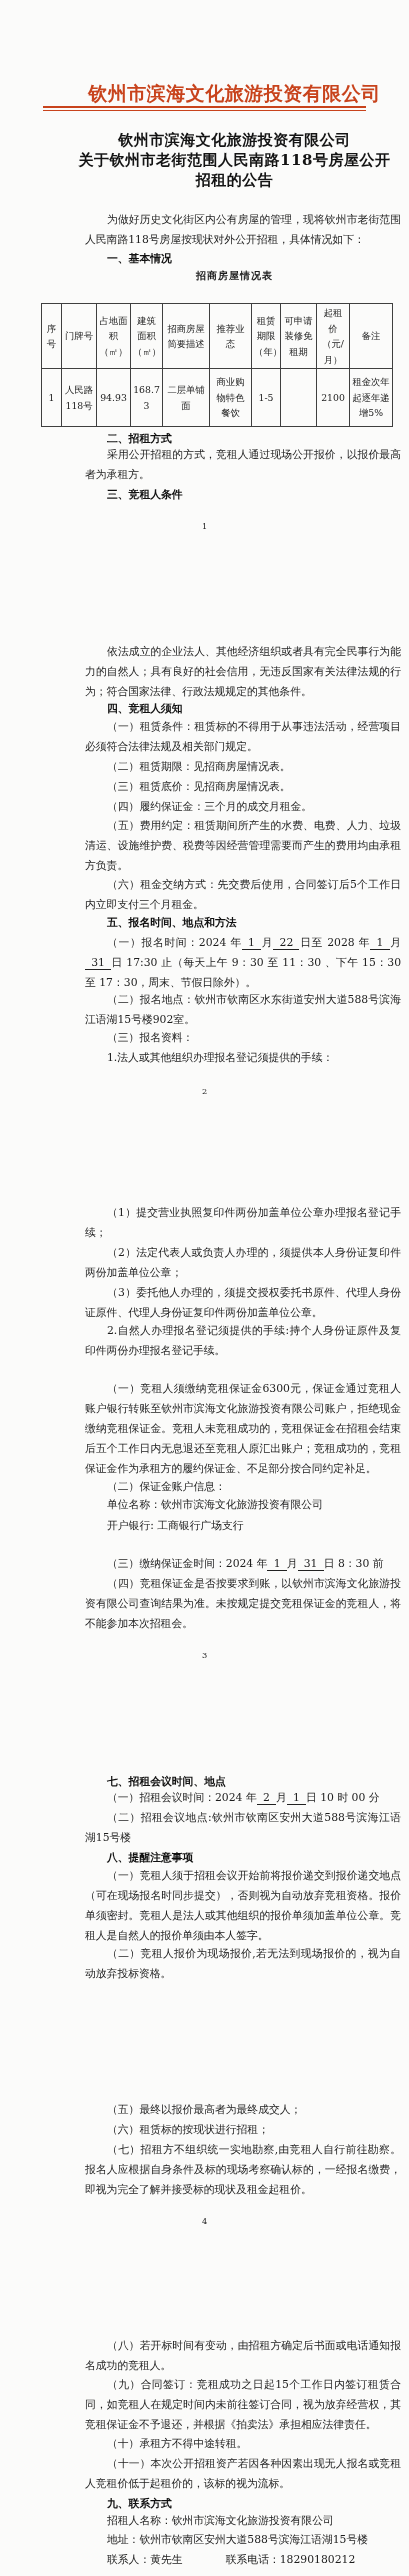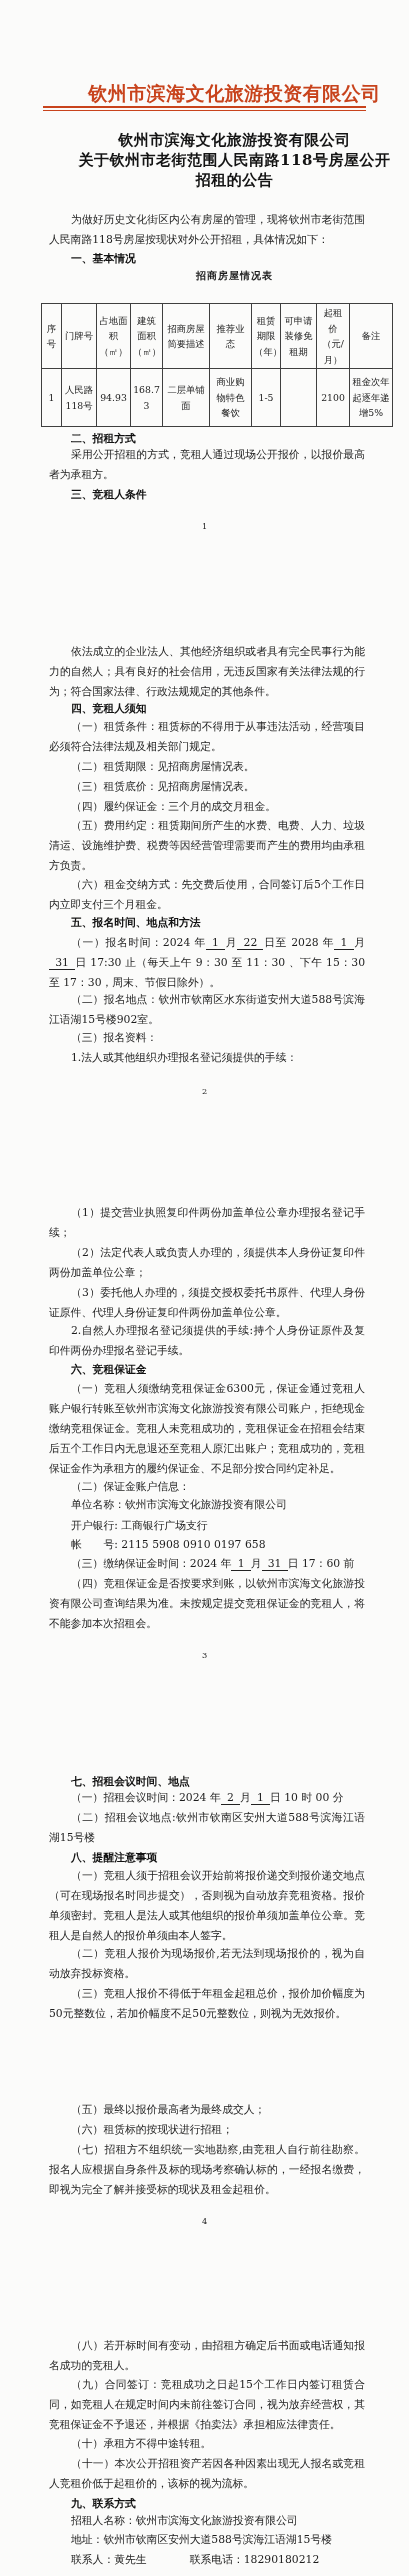--- a/index.html
+++ b/index.html
@@ -9,21 +9,21 @@
   }
   .abs{position:absolute;padding-left:30px;}
   .center{left:0;width:409px;text-align:center;}
   .letterhead{top:81px;font-size:19px;font-weight:700;color:#c8431c;letter-spacing:0.5px;}
   .rule{position:absolute;left:43px;width:323px;background:#c8431c;}
   .rule-thick{top:106px;height:1.5px;}
   .rule-thin{top:110px;height:0.5px;}
   .title{font-size:15px;font-weight:700;color:#141414;letter-spacing:0.5px;}
   .t1{top:131px}.t2{top:151px}.t3{top:171px}
   .para{position:absolute;left:49px;width:316px;font-size:10.8px;line-height:20px;text-align:justify;color:#1d1d1d;}
-  .ind{text-indent:22px;}
+  .ind{text-indent:22px;margin-left:36px;}
   .hd{font-weight:700;color:#111;}
   .tbl-title{top:269px;font-size:10px;font-weight:700;letter-spacing:1px;}
   table.housing{position:absolute;left:41px;top:303px;border-collapse:collapse;table-layout:fixed;width:351px;}
   table.housing th,table.housing td{
     border:0.5px solid #3f3f3f;font-size:9.3px;font-weight:400;text-align:center;
     vertical-align:middle;line-height:15.5px;padding:1px 2.1px;word-break:break-all;color:#222;
   }
   table.housing thead tr{height:62px;}
   table.housing tbody tr{height:58px;}
   .pagenum{position:absolute;left:0;width:409px;text-align:center;font-size:8.2px;color:#222;}
@@ -113,42 +113,39 @@
   <div class="para ind" style="top:990px">（二）报名地点：钦州市钦南区水东街道安州大道588号滨海江语湖15号楼902室。</div>
   <div class="para ind" style="top:1028px">（三）报名资料：</div>
   <div class="para ind" style="top:1048px">1.法人或其他组织办理报名登记须提供的手续：</div>
   <div class="pagenum" style="top:1086px">2</div>
 
   <div class="para ind" style="top:1203px">（1）提交营业执照复印件两份加盖单位公章办理报名登记手续；</div>
   <div class="para ind" style="top:1243px">（2）法定代表人或负责人办理的，须提供本人身份证复印件两份加盖单位公章；</div>
   <div class="para ind" style="top:1283px">（3）委托他人办理的，须提交授权委托书原件、代理人身份证原件、代理人身份证复印件两份加盖单位公章。</div>
   <div class="para ind" style="top:1321px">2.自然人办理报名登记须提供的手续:持个人身份证原件及复印件两份办理报名登记手续。</div>
 
-  <div class="para ind hd" style="top:1360px">六、竞租保证金</div>
   <div class="para ind" style="top:1379px">（一）竞租人须缴纳竞租保证金6300元，保证金通过竞租人账户银行转账至钦州市滨海文化旅游投资有限公司账户，拒绝现金缴纳竞租保证金。竞租人未竞租成功的，竞租保证金在招租会结束后五个工作日内无息退还至竞租人原汇出账户；竞租成功的，竞租保证金作为承租方的履约保证金、不足部分按合同约定补足。</div>
   <div class="para ind" style="top:1477px">（二）保证金账户信息：</div>
   <div class="para ind" style="top:1495px">单位名称：钦州市滨海文化旅游投资有限公司</div>
   <div class="para ind" style="top:1516px">开户银行: 工商银行广场支行</div>
-  <div class="para ind" style="top:1535px">帐　　号: 2115 5908 0910 0197 658</div>
   <div class="para ind" style="top:1554px">
-    <span>（三）缴纳保证金时间：2024 年</span><span class="blank">1</span><span>月</span><span class="blank">31</span><span>日 17：60 前</span>
+    <span>（三）缴纳保证金时间：2024 年</span><span class="blank">1</span><span>月</span><span class="blank">31</span><span>日 8：30 前</span>
   </div>
   <div class="para ind" style="top:1574px">（四）竞租保证金是否按要求到账，以钦州市滨海文化旅游投资有限公司查询结果为准。未按规定提交竞租保证金的竞租人，将不能参加本次招租会。</div>
   <div class="pagenum" style="top:1650px">3</div>
 
   <div class="para ind hd" style="top:1772px">七、招租会议时间、地点</div>
   <div class="para ind" style="top:1788px">
     <span>（一）招租会议时间：2024 年</span><span class="blank">2</span><span>月</span><span class="blank">1</span><span>日 10 时 00 分</span>
   </div>
   <div class="para ind" style="top:1808px">（二）招租会议地点:钦州市钦南区安州大道588号滨海江语湖15号楼</div>
 
   <div class="para ind" style="top:1866px">（一）竞租人须于招租会议开始前将报价递交到报价递交地点（可在现场报名时同步提交），否则视为自动放弃竞租资格。报价单须密封。竞租人是法人或其他组织的报价单须加盖单位公章。竞租人是自然人的报价单须由本人签字。</div>
   <div class="para ind hd" style="top:1848px">八、提醒注意事项</div>
   <div class="para ind" style="top:1944px">（二）竞租人报价为现场报价,若无法到现场报价的，视为自动放弃投标资格。</div>
-  <div class="para ind" style="top:1984px">（三）竞租人报价不得低于年租金起租总价，报价加价幅度为50元整数位，若加价幅度不足50元整数位，则视为无效报价。</div>
   <div class="para ind" style="top:2100px">（五）最终以报价最高者为最终成交人；</div>
   <div class="para ind" style="top:2120px">（六）租赁标的按现状进行招租；</div>
   <div class="para ind" style="top:2140px">（七）招租方不组织统一实地勘察,由竞租人自行前往勘察。报名人应根据自身条件及标的现场考察确认标的，一经报名缴费，即视为完全了解并接受标的现状及租金起租价。</div>
   <div class="pagenum" style="top:2216px">4</div>
 
   <div class="para ind" style="top:2336px">（八）若开标时间有变动，由招租方确定后书面或电话通知报名成功的竞租人。</div>
   <div class="para ind" style="top:2375px">（九）合同签订：竞租成功之日起15个工作日内签订租赁合同，如竞租人在规定时间内未前往签订合同，视为放弃经营权，其竞租保证金不予退还，并根据《拍卖法》承担相应法律责任。</div>
   <div class="para ind" style="top:2434px">（十）承租方不得中途转租。</div>
   <div class="para ind" style="top:2454px">（十一）本次公开招租资产若因各种因素出现无人报名或竞租人竞租价低于起租价的，该标的视为流标。</div>
 

